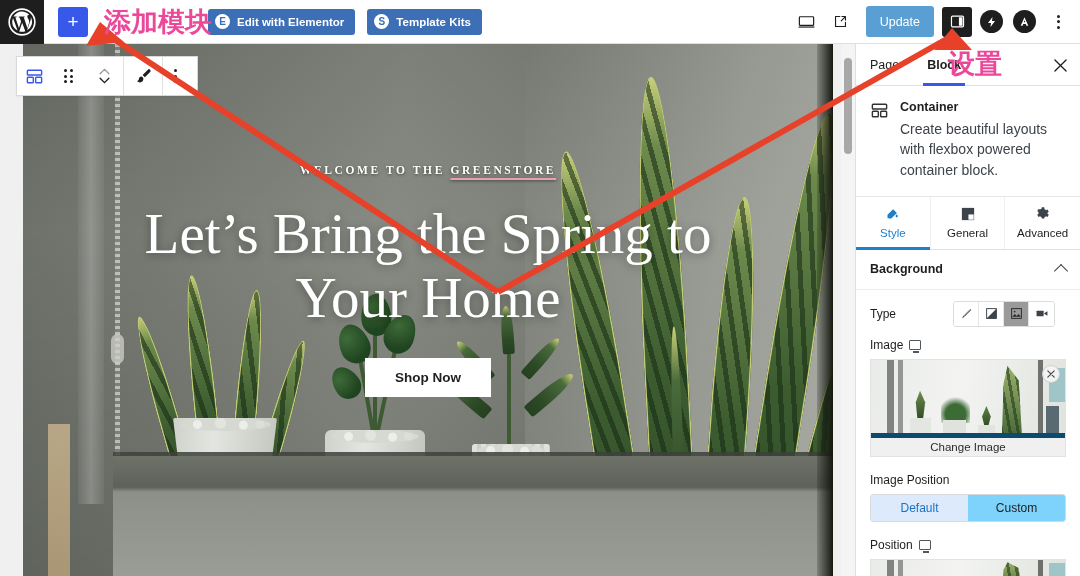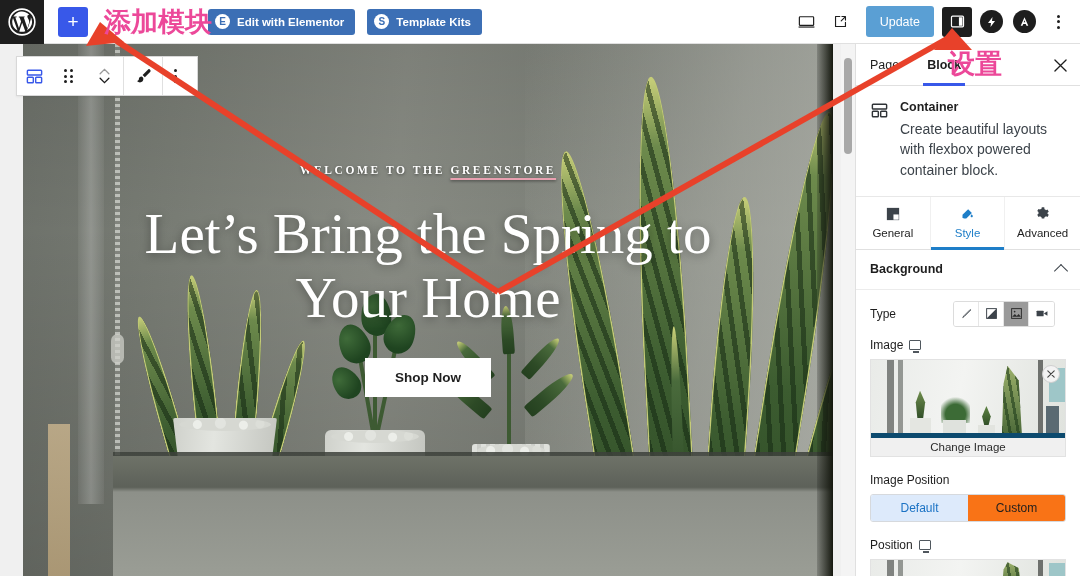--- a/index.html
+++ b/index.html
@@ -366,21 +366,21 @@
     display: flex; align-items: center; justify-content: center;
     font-size: 11.5px; color: #2b2b2b; cursor: pointer; z-index: 3;
   }
 
   .toggle2 {
     display: flex; width: 196px; height: 28px;
     border: 1px solid #d6d9dd; border-radius: 3px; overflow: hidden; margin-top: 2px;
   }
   .toggle2 div {
     flex: 1 1 50%; display: flex; align-items: center; justify-content: center;
-    font-size: 12px; cursor: pointer; background: #f97316; color: #1e1e1e;
+    font-size: 12px; cursor: pointer; background: #7dd3fc; color: #1e1e1e;
   }
   .toggle2 div.active { background: #ddeafb; color: #1a72c4; }
 
   .monitor-ico { width: 12px; height: 10px; border: 1.4px solid #50575e; border-radius: 1px; position: relative; }
   .monitor-ico::after { content:""; position:absolute; left:3px; bottom:-4px; width:6px; height:2px; background:#50575e; }
 
   
   .mini { position: absolute; inset: 0; background: #dfe2de; }
   .mini .m-wall { position: absolute; inset: 0; background: linear-gradient(100deg,#e9ebe8 0%, #f3f4f2 45%, #dfe2dd 100%); }
   .mini .m-blind { position: absolute; top:0; left: 8%; width: 4%; height: 100%; background: rgba(40,44,40,.55); }
@@ -616,37 +616,37 @@
           <rect x="13.5" y="13" width="7.5" height="7" rx="1" fill="none" stroke="#2f3337" stroke-width="1.8"></rect>
         </svg>
       </div>
       <div>
         <div class="bi-title">Container</div>
         <div class="bi-desc">Create beautiful layouts with flexbox powered container block.</div>
       </div>
     </div>
 
     <div class="sb-subtabs">
+      <div class="sb-subtab active">
+        <span>
+          <svg width="15" height="15" viewBox="0 0 24 24">
+              <path d="M4 14 13 5l6 6-9 9H6l-2-2v-4z" fill="#1e7ec8"></path>
+              <path d="M20.5 16c0 1.1-.7 2-1.8 2s-1.7-.9-1.7-2 1.7-3 1.7-3 1.8 1.9 1.8 3z" fill="#1e7ec8"></path>
+            </svg>
+        </span>
+        <span>Style</span>
+      </div>
       <div class="sb-subtab">
         <span>
           <svg width="14" height="14" viewBox="0 0 16 16">
               <rect x="1" y="1" width="14" height="14" fill="#3c434a"></rect>
               <rect x="8.5" y="8.5" width="6" height="6" fill="#fff"></rect>
             </svg>
         </span>
         <span>General</span>
-      </div>
-      <div class="sb-subtab active">
-        <span>
-          <svg width="15" height="15" viewBox="0 0 24 24">
-              <path d="M4 14 13 5l6 6-9 9H6l-2-2v-4z" fill="#1e7ec8"></path>
-              <path d="M20.5 16c0 1.1-.7 2-1.8 2s-1.7-.9-1.7-2 1.7-3 1.7-3 1.8 1.9 1.8 3z" fill="#1e7ec8"></path>
-            </svg>
-        </span>
-        <span>Style</span>
       </div>
       <div class="sb-subtab">
         <span>
           <svg width="15" height="15" viewBox="0 0 24 24">
               <path fill="#3c434a" d="M12 8.6A3.4 3.4 0 1 0 12 15.4 3.4 3.4 0 0 0 12 8.6zm0 5.4a2 2 0 1 1 0-4 2 2 0 0 1 0 4z"></path>
               <path fill="#3c434a" d="m20 13.4.1-1.4-.1-1.4 2-1.6-2-3.4-2.4 1a7.7 7.7 0 0 0-2.4-1.4L14.8 2h-4l-.4 2.2a7.7 7.7 0 0 0-2.4 1.4l-2.4-1-2 3.4 2 1.6-.1 1.4.1 1.4-2 1.6 2 3.4 2.4-1c.7.6 1.5 1.1 2.4 1.4l.4 2.2h4l.4-2.2c.9-.3 1.7-.8 2.4-1.4l2.4 1 2-3.4-2-1.6z"></path>
             </svg>
         </span>
         <span>Advanced</span>
       </div>

